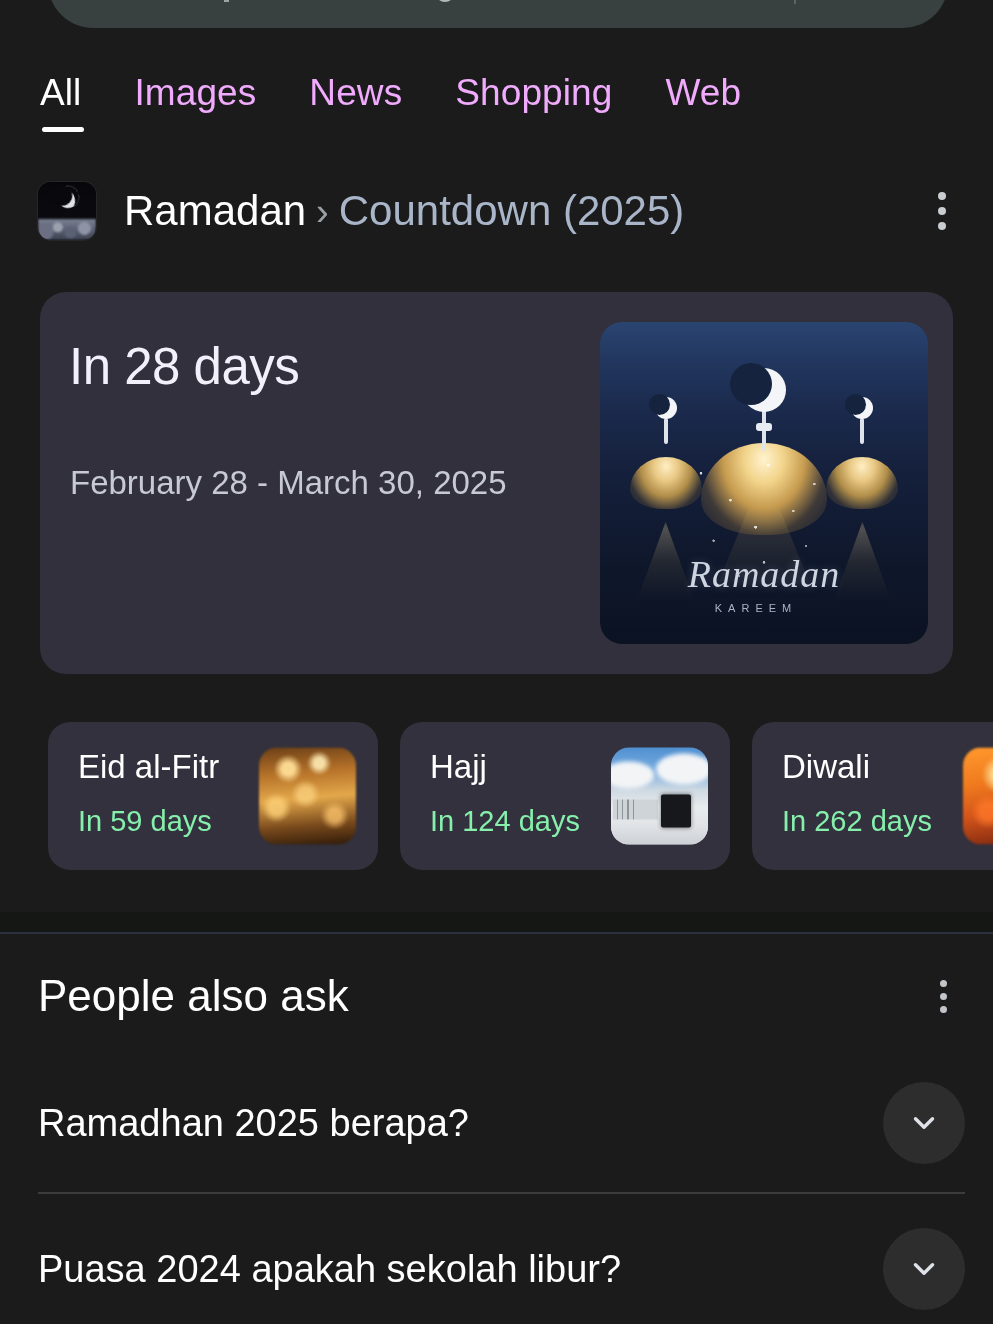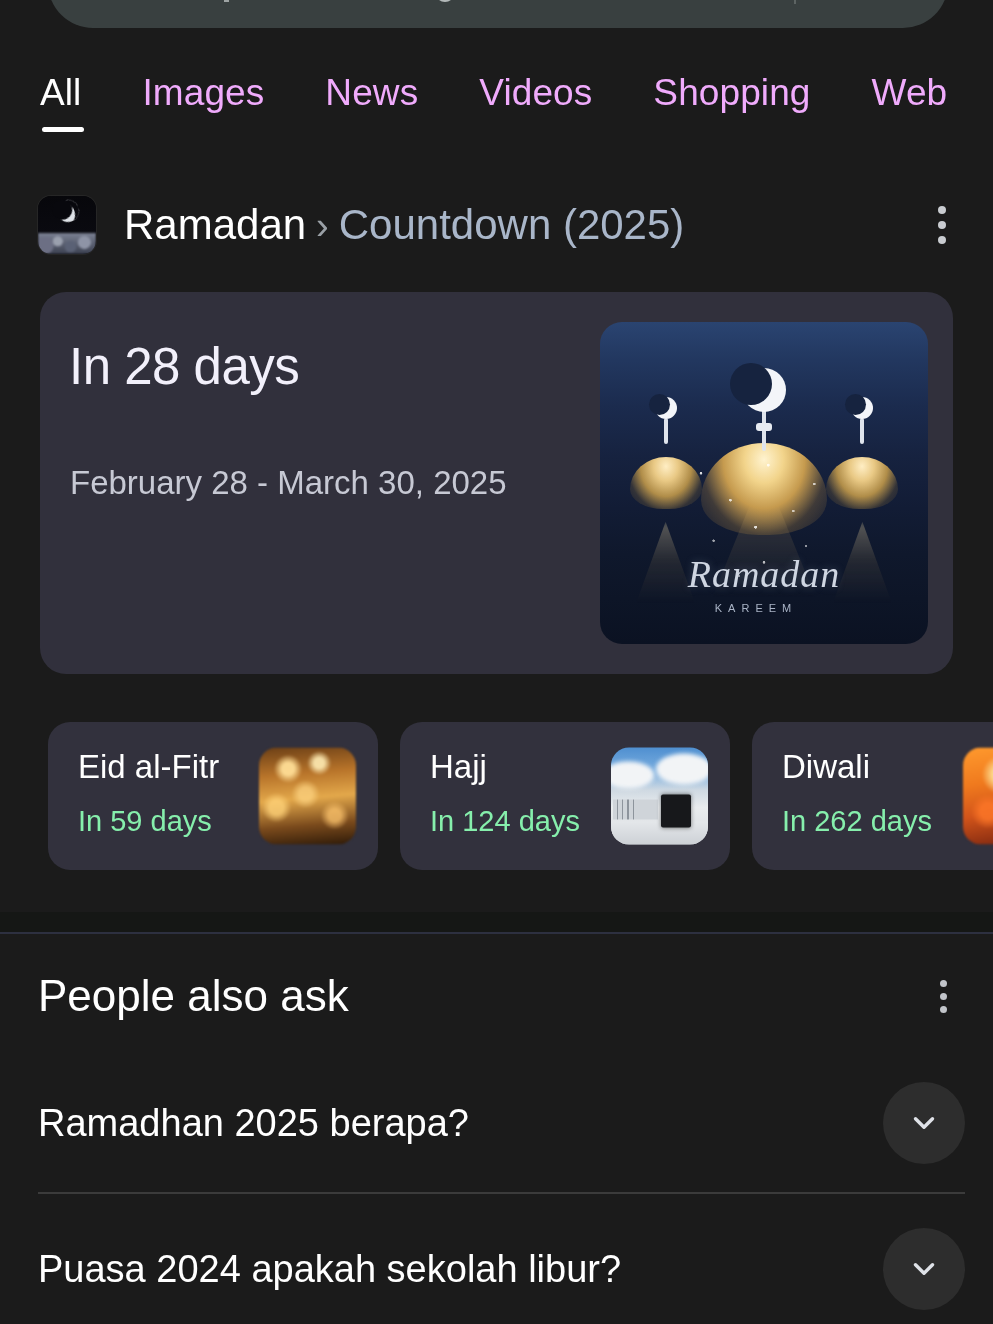--- a/index.html
+++ b/index.html
@@ -34,41 +34,40 @@
     width:5px; height:20px; background:#c9cfcf; opacity:.7;
   }
 
   
   .tabs {
     position:absolute; left:0; top:62px;
     width:993px; height:90px;
     display:flex; align-items:flex-start;
     padding-left:40px;
     overflow:hidden;
-    gap:8px;
   }
   .tab {
     position:relative;
     font-size:37px;
     color:#f0abfc;
     letter-spacing:.1px;
     padding:10px 0 0 0;
     margin-right:53px;
     white-space:nowrap;
     flex:0 0 auto;
   }
   .tab.active { color:#ffffff; }
   .tab.active .tab-underline {
     position:absolute; left:2px; bottom:-18px;
     width:42px; height:5px; background:#ffffff; border-radius:3px;
   }
 
   
   .crumb-row {
-    position:absolute; left:0; top:182px;
+    position:absolute; left:0; top:168px;
     width:993px; height:86px;
     display:flex; align-items:center;
     padding:0 28px 0 38px;
   }
   .crumb-thumb {
     width:58px; height:58px;
     border-radius:13px;
     overflow:hidden; flex:0 0 auto;
     position:relative;
     background:#050508;
@@ -356,23 +355,20 @@
       <span>All</span>
       <span class="tab-underline"></span>
     </div>
     <div class="tab">
       <span>Images</span>
     </div>
     <div class="tab">
       <span>News</span>
     </div>
     <div class="tab">
-      <span>Videos</span>
-    </div>
-    <div class="tab">
       <span>Shopping</span>
     </div>
     <div class="tab">
       <span>Web</span>
     </div>
   </div>
 
   <div class="crumb-row">
     <div class="crumb-thumb">
       <div class="ct-sky"></div>

